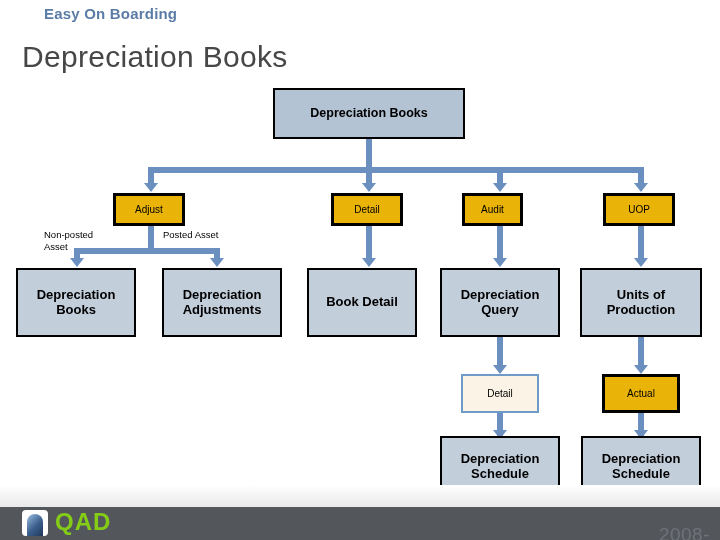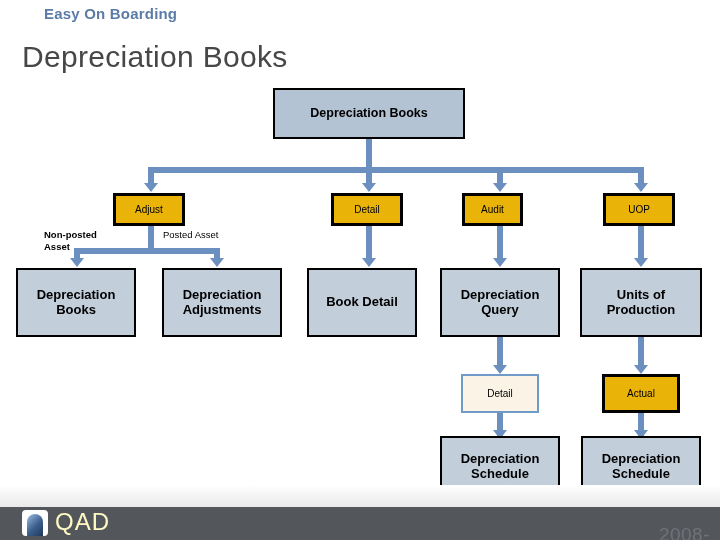--- a/index.html
+++ b/index.html
@@ -143,23 +143,23 @@
     left: 5px;
     top: 4px;
     width: 16px;
     height: 22px;
     border-radius: 8px 8px 0 0;
     background: linear-gradient(135deg, #8fb4d9 0%, #35557f 55%, #1d3category 100%);
     background: linear-gradient(135deg, #9dc0e2 0%, #3b5e8c 55%, #20385a 100%);
   }
   .logo-text {
     font-size: 24px;
-    color: #fef9c3;
+    color: #84cc16;
     letter-spacing: 1px;
-    font-weight: normal;
+    font-weight: bold;
     line-height: 1;
     padding-bottom: 2px;
   }
   .year {
     position: absolute;
     right: 10px;
     bottom: -6px;
     font-size: 19px;
     color: #6f7378;
     letter-spacing: 0.5px;
@@ -227,21 +227,21 @@
   <div class="node cream" style="left:331px; top:193px; width:72px; height:33px;">
     <span class="lbl">Detail</span>
   </div>
   <div class="node cream" style="left:462px; top:193px; width:61px; height:33px;">
     <span class="lbl">Audit</span>
   </div>
   <div class="node cream" style="left:603px; top:193px; width:72px; height:33px;">
     <span class="lbl">UOP</span>
   </div>
 
-  <div class="edge-label" style="left:44px; top:229px; width:66px;font-weight:bold;">Non-posted
+  <div class="edge-label" style="left:44px; top:229px; width:66px;">Non-posted
 Asset</div>
   <div class="edge-label" style="left:163px; top:229px; width:90px;">Posted Asset</div>
 
   <div class="node gray" style="left:16px; top:268px; width:120px; height:69px;">
     <span class="lbl">Depreciation
 Books</span>
   </div>
   <div class="node gray" style="left:162px; top:268px; width:120px; height:69px;">
     <span class="lbl">Depreciation
 Adjustments</span>

